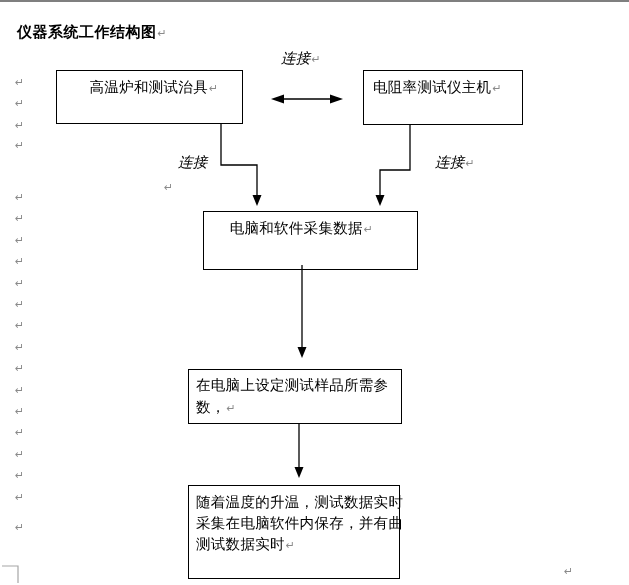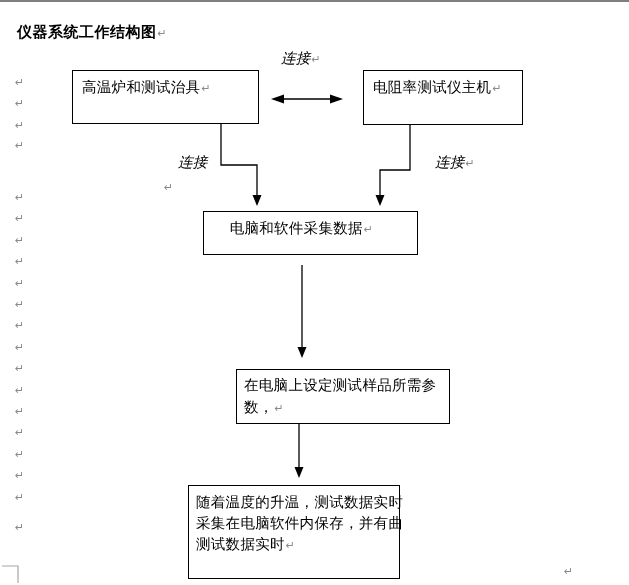--- a/index.html
+++ b/index.html
@@ -14,24 +14,24 @@
     color:#8a8a8a;font-size:11px;
     font-family:"DejaVu Sans","Liberation Sans",sans-serif;
     vertical-align:baseline;margin-left:1px;
   }
   .margin-mark{position:absolute;font-size:11px;line-height:11px;}
   .fbox{
     position:absolute;border:1px solid #000;background:transparent;
     font-size:14.5px;letter-spacing:0.3px;box-sizing:border-box;
   }
   .fbox .line{white-space:nowrap;}
-  .box-furnace{left:72px;top:68px;width:187px;height:54px;padding:7px 0 0 9px;}
+  .box-furnace{left:56px;top:68px;width:187px;height:54px;padding:7px 0 0 9px;text-align:center;}
   .box-host{left:363px;top:68px;width:160px;height:55px;padding:7px 0 0 9px;}
-  .box-collect{left:203px;top:209px;width:215px;height:44px;padding:7px 18px 0 0;text-align:center;}
-  .box-params{left:188px;top:367px;width:214px;height:55px;padding:4px 0 0 7px;line-height:22px;margin-left:48px;}
+  .box-collect{left:203px;top:209px;width:215px;height:59px;padding:7px 18px 0 0;text-align:center;}
+  .box-params{left:188px;top:367px;width:214px;height:55px;padding:4px 0 0 7px;line-height:22px;}
   .box-result{left:188px;top:483px;width:212px;height:94px;padding:6px 0 0 7px;line-height:21px;}
   .conn-label{position:absolute;font-size:14.5px;letter-spacing:0.3px;white-space:nowrap;font-style:italic;}
   .label-top{left:281px;top:47px;}
   .label-left{left:178px;top:151px;}
   .label-right{left:435px;top:151px;}
   .stray-pilcrow{position:absolute;left:164px;top:179px;margin:0;}
   .br-pilcrow{position:absolute;left:564px;top:563px;margin:0;}
   .connectors{position:absolute;left:0;top:0;pointer-events:none;}
   .connectors line,.connectors polyline{stroke:#000;stroke-width:1.3;fill:none;}
   .connectors polygon{fill:#000;stroke:none;}

